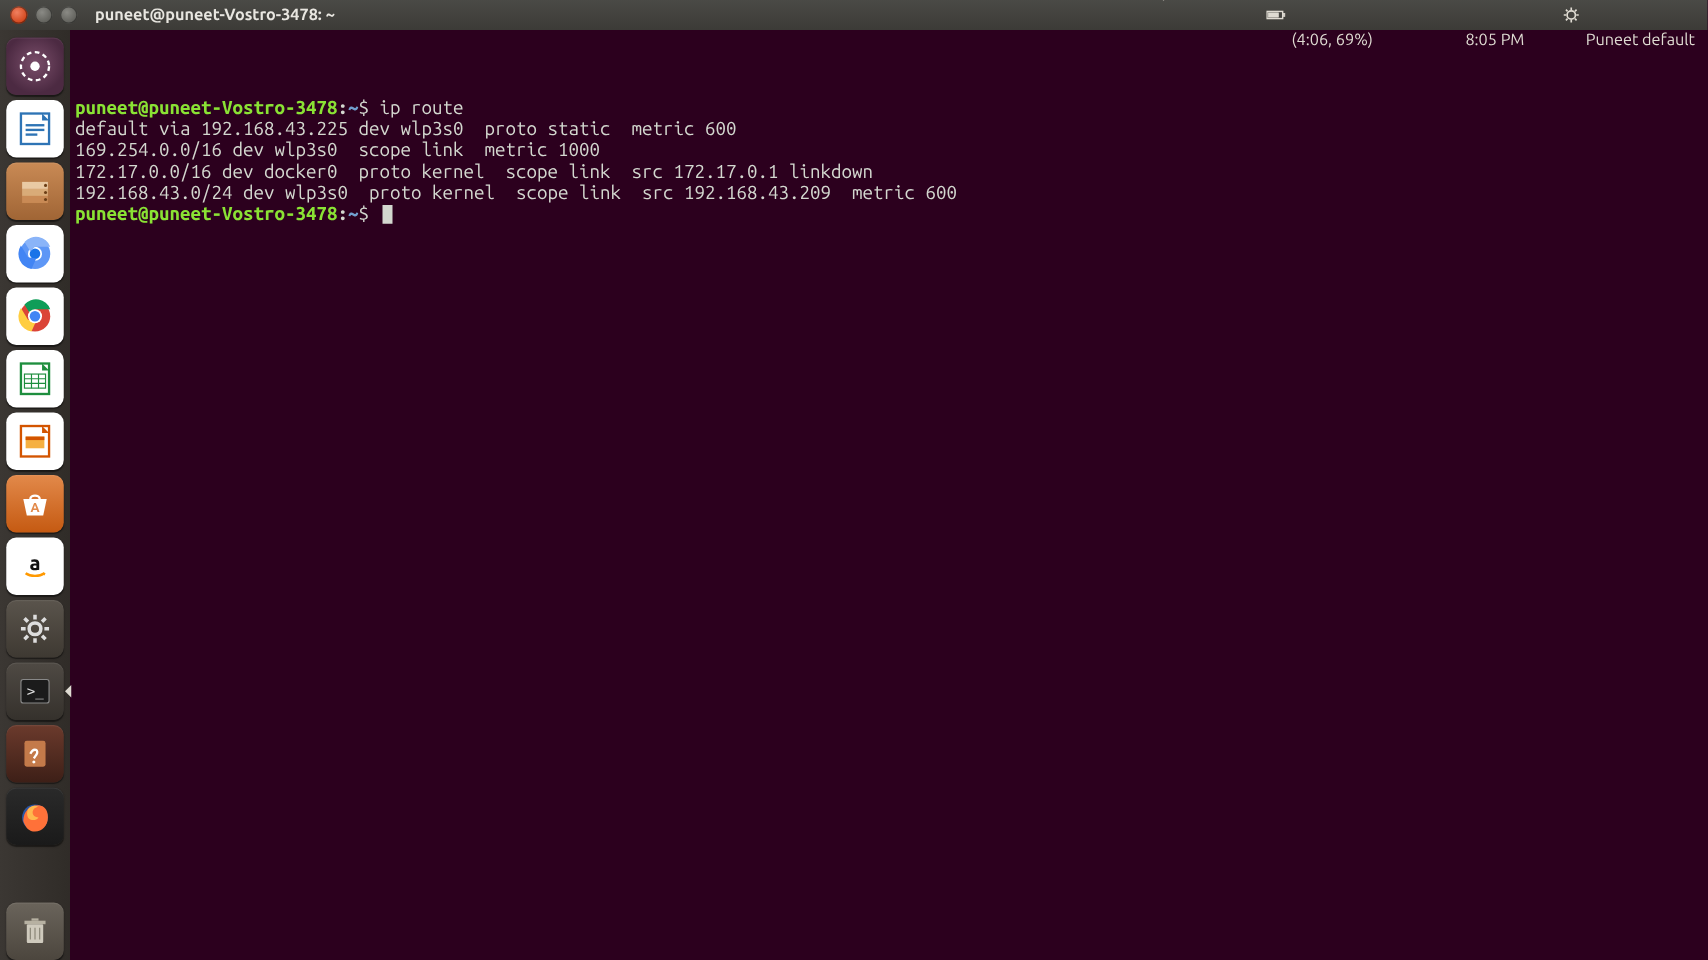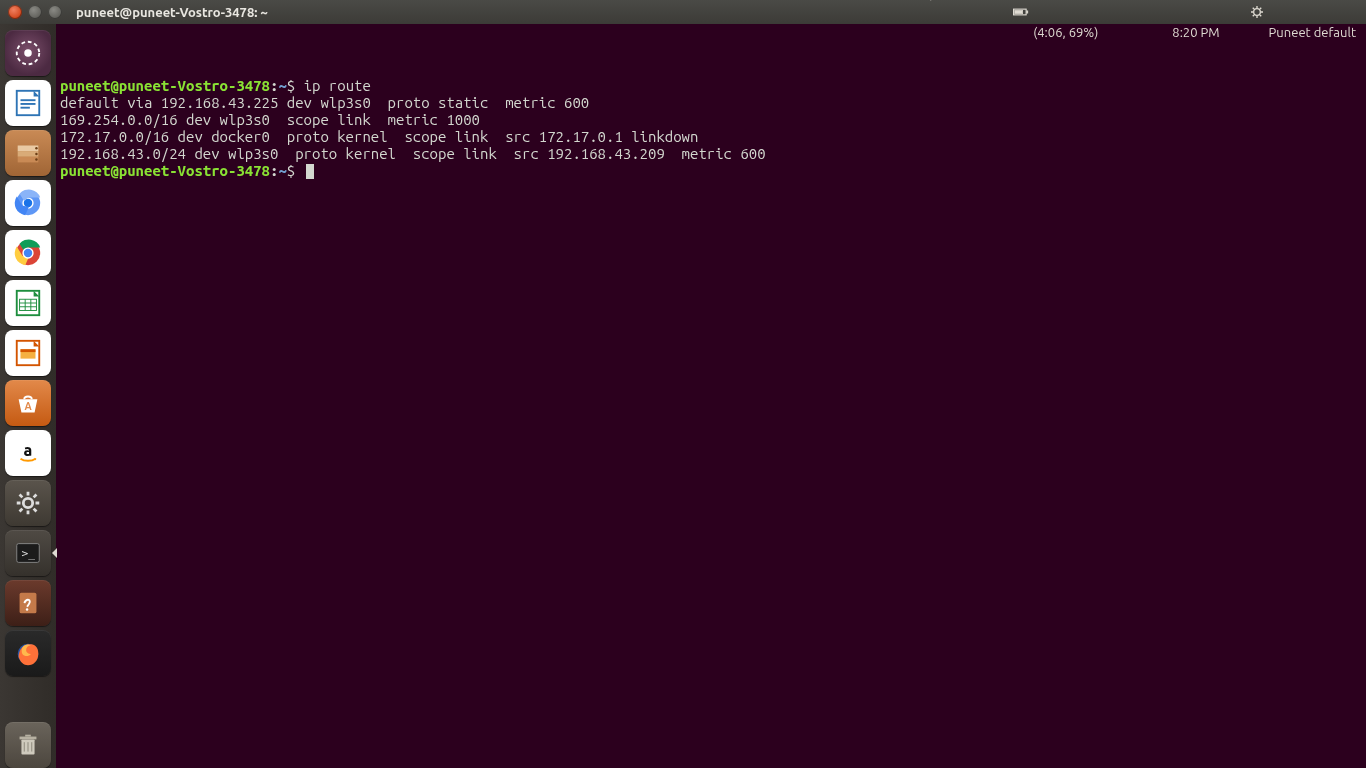--- a/index.html
+++ b/index.html
@@ -121,21 +121,21 @@
           <rect x="24" y="5" width="2" height="4"></rect>
         </svg>
       <span class="men-label">(4:06, 69%)</span>
     </span>
     <span class="tray-item">
       <svg viewBox="0 0 24 24">
           <path d="M4 9v6h4l6 5V4L8 9H4z"></path>
           <path fill="none" stroke-width="2" d="M17 8c1.5 1.5 1.5 6.5 0 8"></path>
         </svg>
     </span>
-    <span class="tray-item men-label">8:20 PM</span>
+    <span class="tray-item men-label">8:05 PM</span>
     <span class="tray-item">
       <svg viewBox="0 0 24 24">
           <circle cx="12" cy="12" r="5" fill="none" stroke-width="2"></circle>
           <path stroke-width="2" d="M12 3v3M12 18v3M3 12h3M18 12h3M5.6 5.6l2 2M16.4 16.4l2 2M5.6 18.4l2-2M16.4 7.6l2-2"></path>
         </svg>
       <span class="men-label">Puneet default</span>
     </span>
   </div>
 </div>
 

